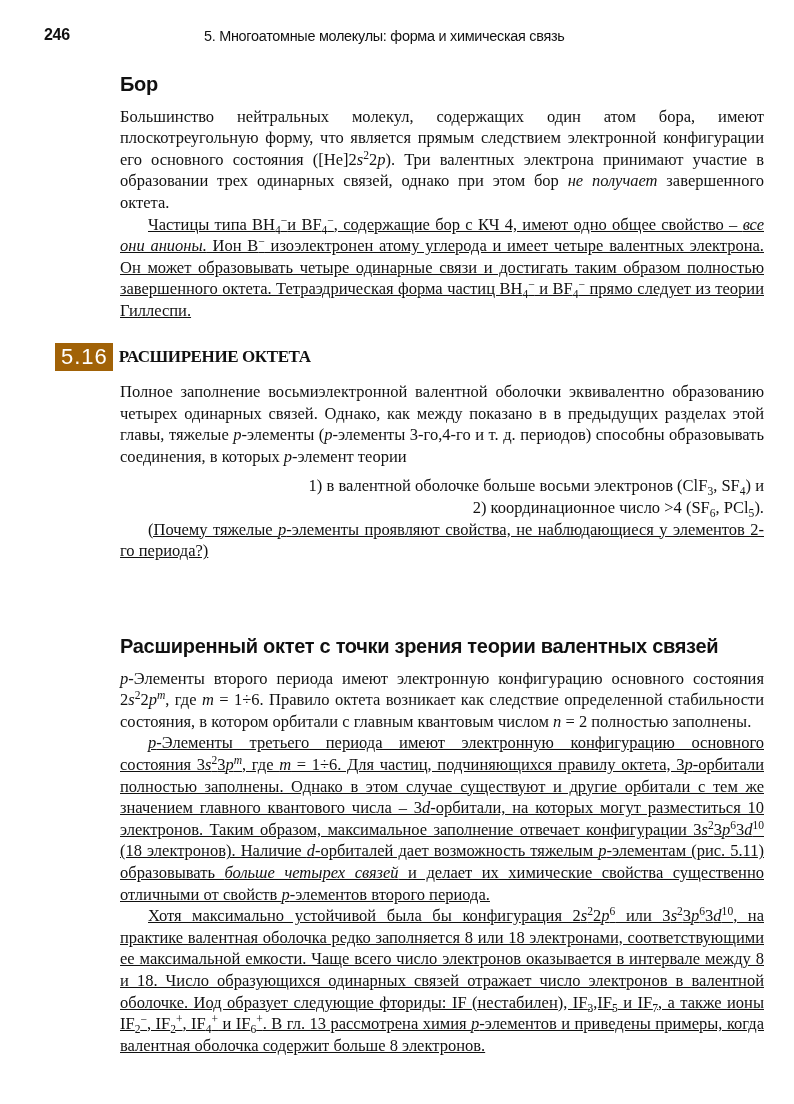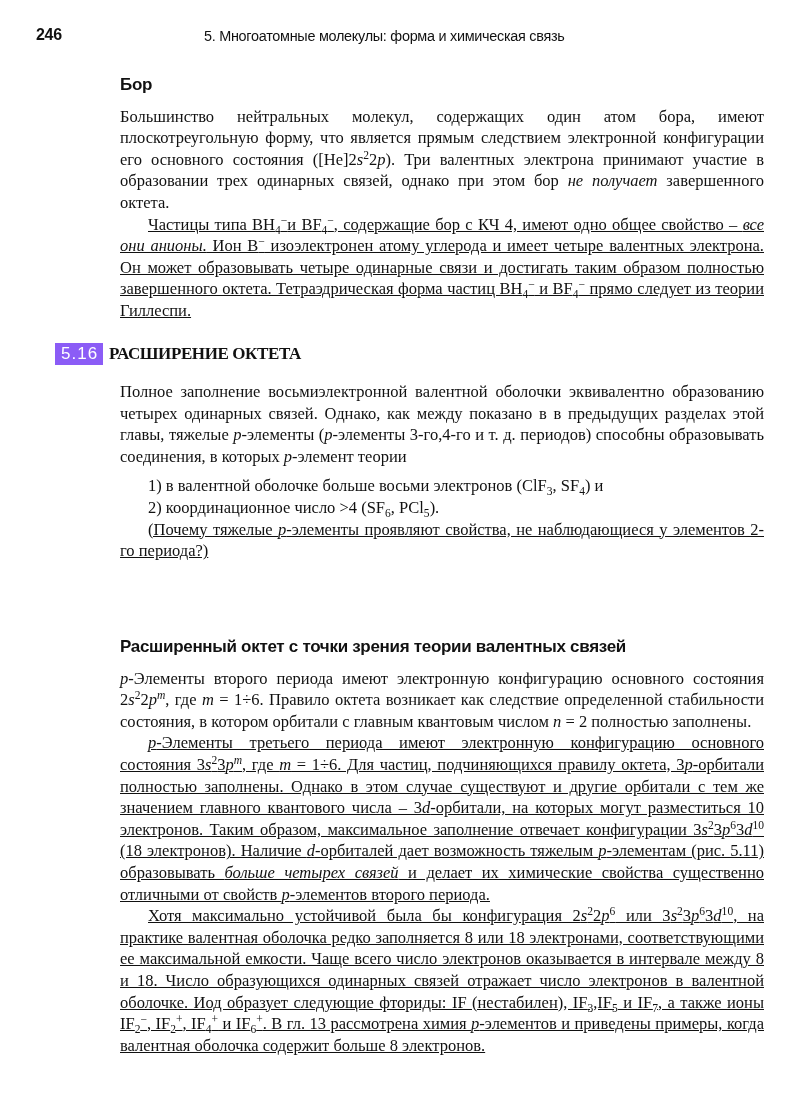--- a/index.html
+++ b/index.html
@@ -1,27 +1,27 @@
 <!DOCTYPE html>
 <html><head>
 <meta charset="utf-8">
 <style>
   html, body { margin: 0; padding: 0; background: #ffffff; }
   body { width: 794px; height: 1104px; position: relative; overflow: hidden; color: #111; }
   .header { position: absolute; top: 26px; left: 0; width: 794px; height: 22px; }
-  .page-num { position: absolute; left: 36px; top: 0; font-family: "Liberation Sans", sans-serif; font-weight: bold; font-size: 16px; letter-spacing: -0.3px; }
+  .page-num { position: absolute; left: 44px; top: 0; font-family: "Liberation Sans", sans-serif; font-weight: bold; font-size: 16px; letter-spacing: -0.3px; }
   .running-head { position: absolute; left: 204px; top: 1px; font-family: "Liberation Sans", sans-serif; font-size: 15.5px; letter-spacing: -0.3px; transform: scaleX(0.93); transform-origin: left; }
   .content { position: absolute; left: 120px; width: 644px; font-family: "Liberation Serif", serif; font-size: 16.5px; line-height: 21.6px; text-align: justify; }
-  h3.sub { font-family: "Liberation Sans", sans-serif; font-weight: bold; font-size: 17px; margin: 0; letter-spacing: -0.3px; }
+  h3.sub { font-family: "Liberation Sans", sans-serif; font-weight: bold; font-size: 20px; margin: 0; letter-spacing: -0.3px; }
   p { margin: 0; }
   p.indent { text-indent: 28px; text-decoration: underline; }
   .sec-head { position: absolute; top: 343px; left: 55px; display: flex; align-items: center; }
-  .sec-badge { background: #8b5cf6; color: #fff; font-family: "Liberation Sans", sans-serif; font-size: 17px; padding: 1px 5px 1px 6px; letter-spacing: 1px; }
+  .sec-badge { background: #a16207; color: #fff; font-family: "Liberation Sans", sans-serif; font-size: 22px; padding: 1px 5px 1px 6px; letter-spacing: 1px; }
   .sec-title { font-family: Liberation Serif, serif; font-weight: bold; font-size: 17px; margin-left: 6px; letter-spacing: -0.4px; }
-  .list-item { padding-left: 28px; text-align: left; }
+  .list-item { padding-left: 28px; text-align: right; }
   sub, sup { font-size: 70%; line-height: 0; }
 </style>
 </head>
 <body>
 
 <div class="header">
   <span class="page-num">246</span>
   <span class="running-head">5. Многоатомные молекулы: форма и химическая связь</span>
 </div>
 

